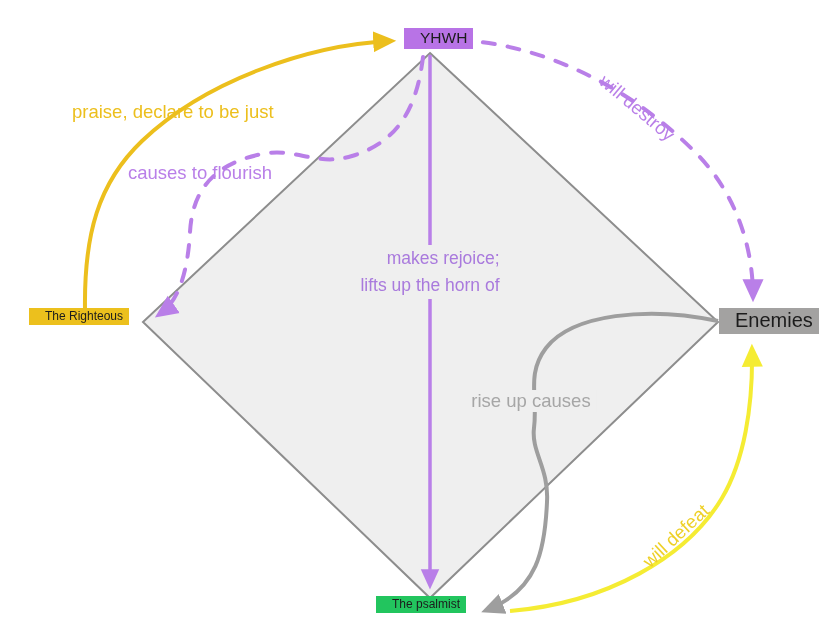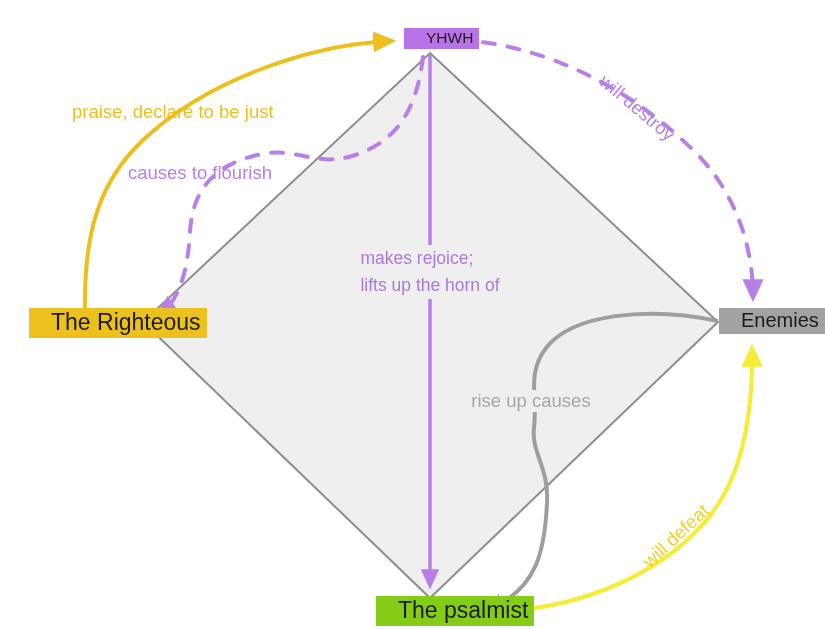--- a/index.html
+++ b/index.html
@@ -1,29 +1,29 @@
 <!DOCTYPE html>
 <html><head>
 <meta charset="utf-8">
 <style>
   html,body{margin:0;padding:0;background:#ffffff;}
   body{font-family:"Liberation Sans", sans-serif;}
   .stage{position:relative;width:825px;height:629px;background:#ffffff;overflow:hidden;}
   .stage svg{position:absolute;left:0;top:0;}
-  .node{position:absolute;padding:1px 6px 2px 22px;color:#1c1c1c;white-space:nowrap;}
+  .node{position:absolute;padding:1px 6px 2px 16px;color:#1c1c1c;white-space:nowrap;}
   .node-yhwh{left:404px;top:28px;background:#b873e6;font-size:15.5px;}
-  .node-righteous{left:29px;top:308px;background:#ecc01d;font-size:23px;}
+  .node-righteous{left:29px;top:308px;background:#ecc01d;font-size:12px;}
   .node-enemies{left:719px;top:308px;background:#a3a2a1;font-size:20px;}
-  .node-psalmist{left:376px;top:596px;background:#84cc16;font-size:23px;}
+  .node-psalmist{left:376px;top:596px;background:#22c55e;font-size:12px;}
   .edge-label{position:absolute;white-space:nowrap;font-size:18.5px;}
   .lbl-praise{left:72px;top:101px;color:#ecbf1d;}
   .lbl-flourish{left:128px;top:162px;color:#b97fe8;}
   .lbl-destroy{left:637px;top:108px;color:#b97fe8;transform:translate(-50%,-50%) rotate(40deg);}
   .lbl-rejoice{left:430px;top:245px;transform:translateX(-50%);color:#a97add;
-               background:#efefef;text-align:left;font-size:17.5px;line-height:1.55;padding:0 5px;}
+               background:#efefef;text-align:right;font-size:17.5px;line-height:1.55;padding:0 5px;}
   .lbl-rise{left:531px;top:401px;transform:translate(-50%,-50%);color:#a6a6a6;
             background:#efefef;padding:0 6px;}
   .lbl-defeat{left:676px;top:536px;color:#eed028;transform:translate(-50%,-50%) rotate(-43deg);}
 </style>
 </head>
 <body>
 
 <div class="stage">
 
   <svg width="825" height="629" viewBox="0 0 825 629">

